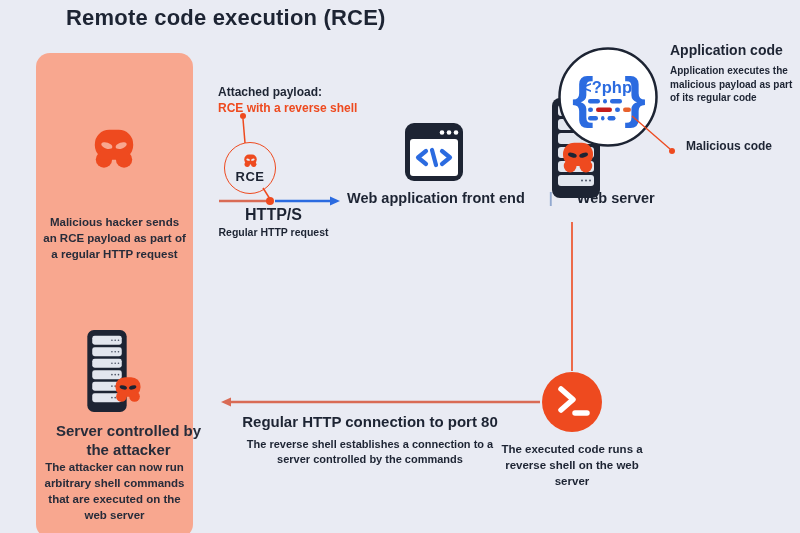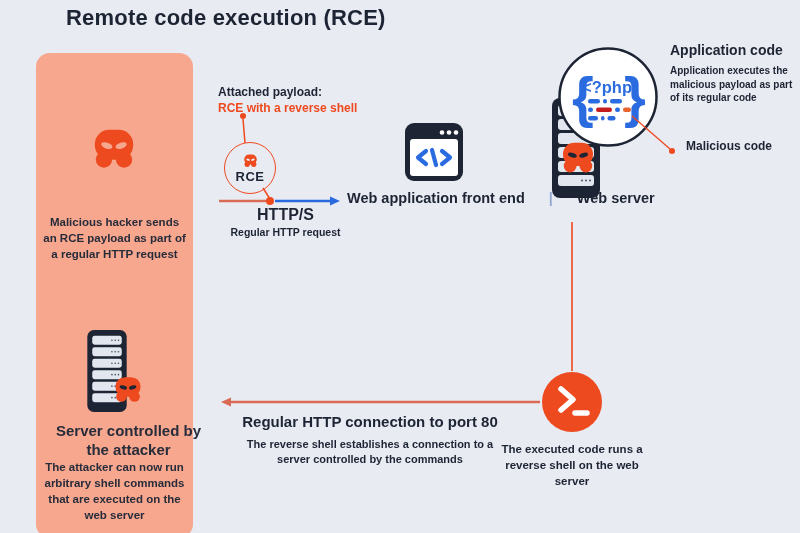--- a/index.html
+++ b/index.html
@@ -29,21 +29,21 @@
     left:224px;top:142px;width:50px;height:50px;border-radius:50%;
     border:1.5px solid var(--red,#ee4a1f);
     display:flex;flex-direction:column;align-items:center;justify-content:center;z-index:2;
   }
   #rce-label{font-size:13px;font-weight:800;letter-spacing:.5px;margin-top:1px;}
 
   #payload-block{left:218px;top:85px;line-height:1.3;}
   #payload-label{font-size:12px;font-weight:800;}
   #payload-sublabel{font-size:12px;font-weight:600;color:var(--red,#ee4a1f);}
 
-  #http-block{left:228px;top:206px;width:115px;text-align:center;}
+  #http-block{left:216px;top:206px;width:115px;text-align:center;}
   #http-protocol{font-size:16px;font-weight:800;}
   #http-desc{font-size:10.5px;font-weight:600;margin-top:2px;}
 
   #frontend-row{left:347px;top:190px;display:flex;gap:24px;font-size:14.5px;font-weight:800;align-items:center;}
   #frontend-sep{color:var(--separator-blue,#93a9cf);font-weight:600;}
 
   #browser-icon{left:405px;top:123px;z-index:2;}
   #webserver-icon{left:552px;top:98px;z-index:2;}
   #webserver-skull{left:560px;top:139px;z-index:3;}
   #magnifier{left:557px;top:46px;z-index:4;}

